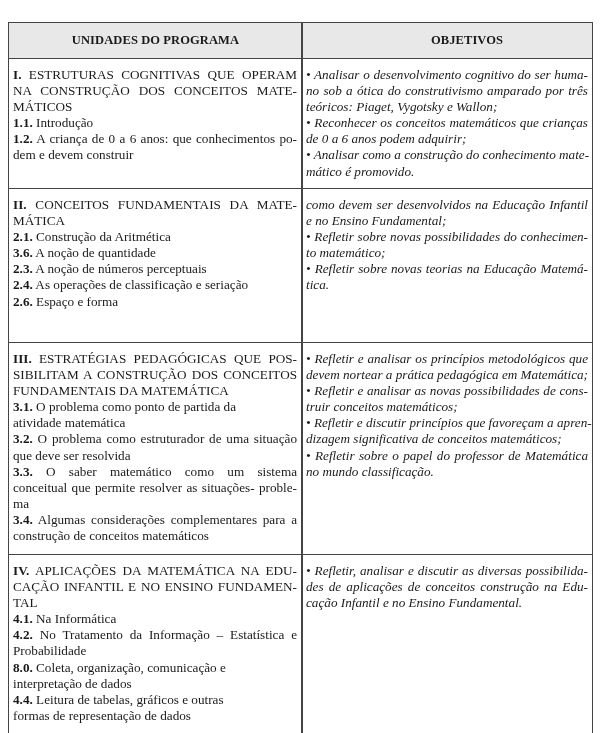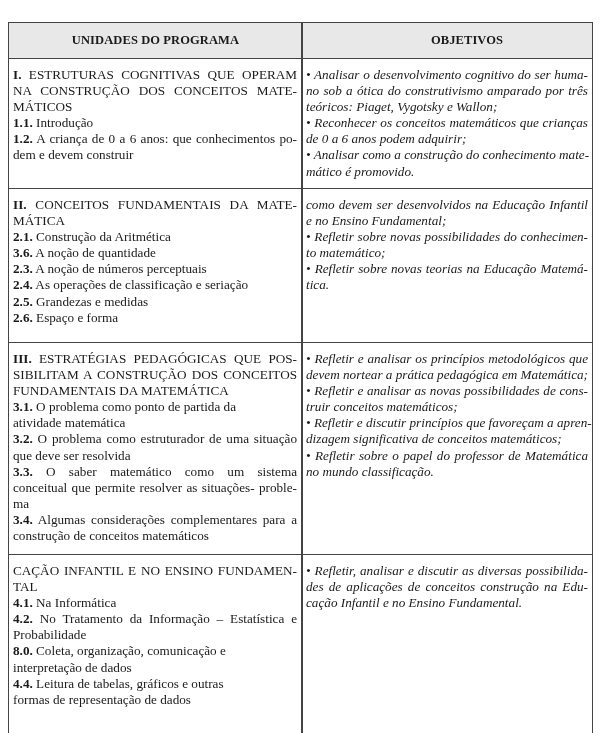--- a/index.html
+++ b/index.html
@@ -53,21 +53,20 @@
       </div>
   </div>
   <div class="row" style="top:166px;height:154px;">
     <div class="cell left">
         <span class="line justify"><b>II.</b> <span>CONCEITOS FUNDAMENTAIS DA MATE-</span></span>
         <span class="line"><span>MÁTICA</span></span>
         <span class="line"><b>2.1.</b> <span>Construção da Aritmética</span></span>
         <span class="line"><b>3.6.</b> <span>A noção de quantidade</span></span>
         <span class="line"><b>2.3.</b> <span>A noção de números perceptuais</span></span>
         <span class="line"><b>2.4.</b> <span>As operações de classificação e seriação</span></span>
-        <span class="line"><b>2.5.</b> <span>Grandezas e medidas</span></span>
         <span class="line"><b>2.6.</b> <span>Espaço e forma</span></span>
       </div>
     <div class="cell right">
         <span class="line justify"><span>como devem ser desenvolvidos na Educação Infantil</span></span>
         <span class="line"><span>e no Ensino Fundamental;</span></span>
         <span class="line justify"><span>• Refletir sobre novas possibilidades do conhecimen-</span></span>
         <span class="line"><span>to matemático;</span></span>
         <span class="line justify"><span>• Refletir sobre novas teorias na Educação Matemá-</span></span>
         <span class="line"><span>tica.</span></span>
       </div>
@@ -93,20 +92,21 @@
         <span class="line justify"><span>• Refletir e analisar as novas possibilidades de cons-</span></span>
         <span class="line"><span>truir conceitos matemáticos;</span></span>
         <span class="line justify"><span>• Refletir e discutir princípios que favoreçam a apren-</span></span>
         <span class="line"><span>dizagem significativa de conceitos matemáticos;</span></span>
         <span class="line justify"><span>• Refletir sobre o papel do professor de Matemática</span></span>
         <span class="line"><span>no mundo classificação.</span></span>
       </div>
   </div>
   <div class="row last" style="top:532px;height:178px;">
     <div class="cell left">
+        <span class="line justify"><b>IV.</b> <span>APLICAÇÕES DA MATEMÁTICA NA EDU-</span></span>
         <span class="line justify"><span>CAÇÃO INFANTIL E NO ENSINO FUNDAMEN-</span></span>
         <span class="line"><span>TAL</span></span>
         <span class="line"><b>4.1.</b> <span>Na Informática</span></span>
         <span class="line justify"><b>4.2.</b> <span>No Tratamento da Informação – Estatística e</span></span>
         <span class="line"><span>Probabilidade</span></span>
         <span class="line"><b>8.0.</b> <span>Coleta, organização, comunicação e</span></span>
         <span class="line"><span> interpretação de dados</span></span>
         <span class="line"><b>4.4.</b> <span>Leitura de tabelas, gráficos e outras</span></span>
         <span class="line"><span> formas de representação de dados</span></span>
       </div>

